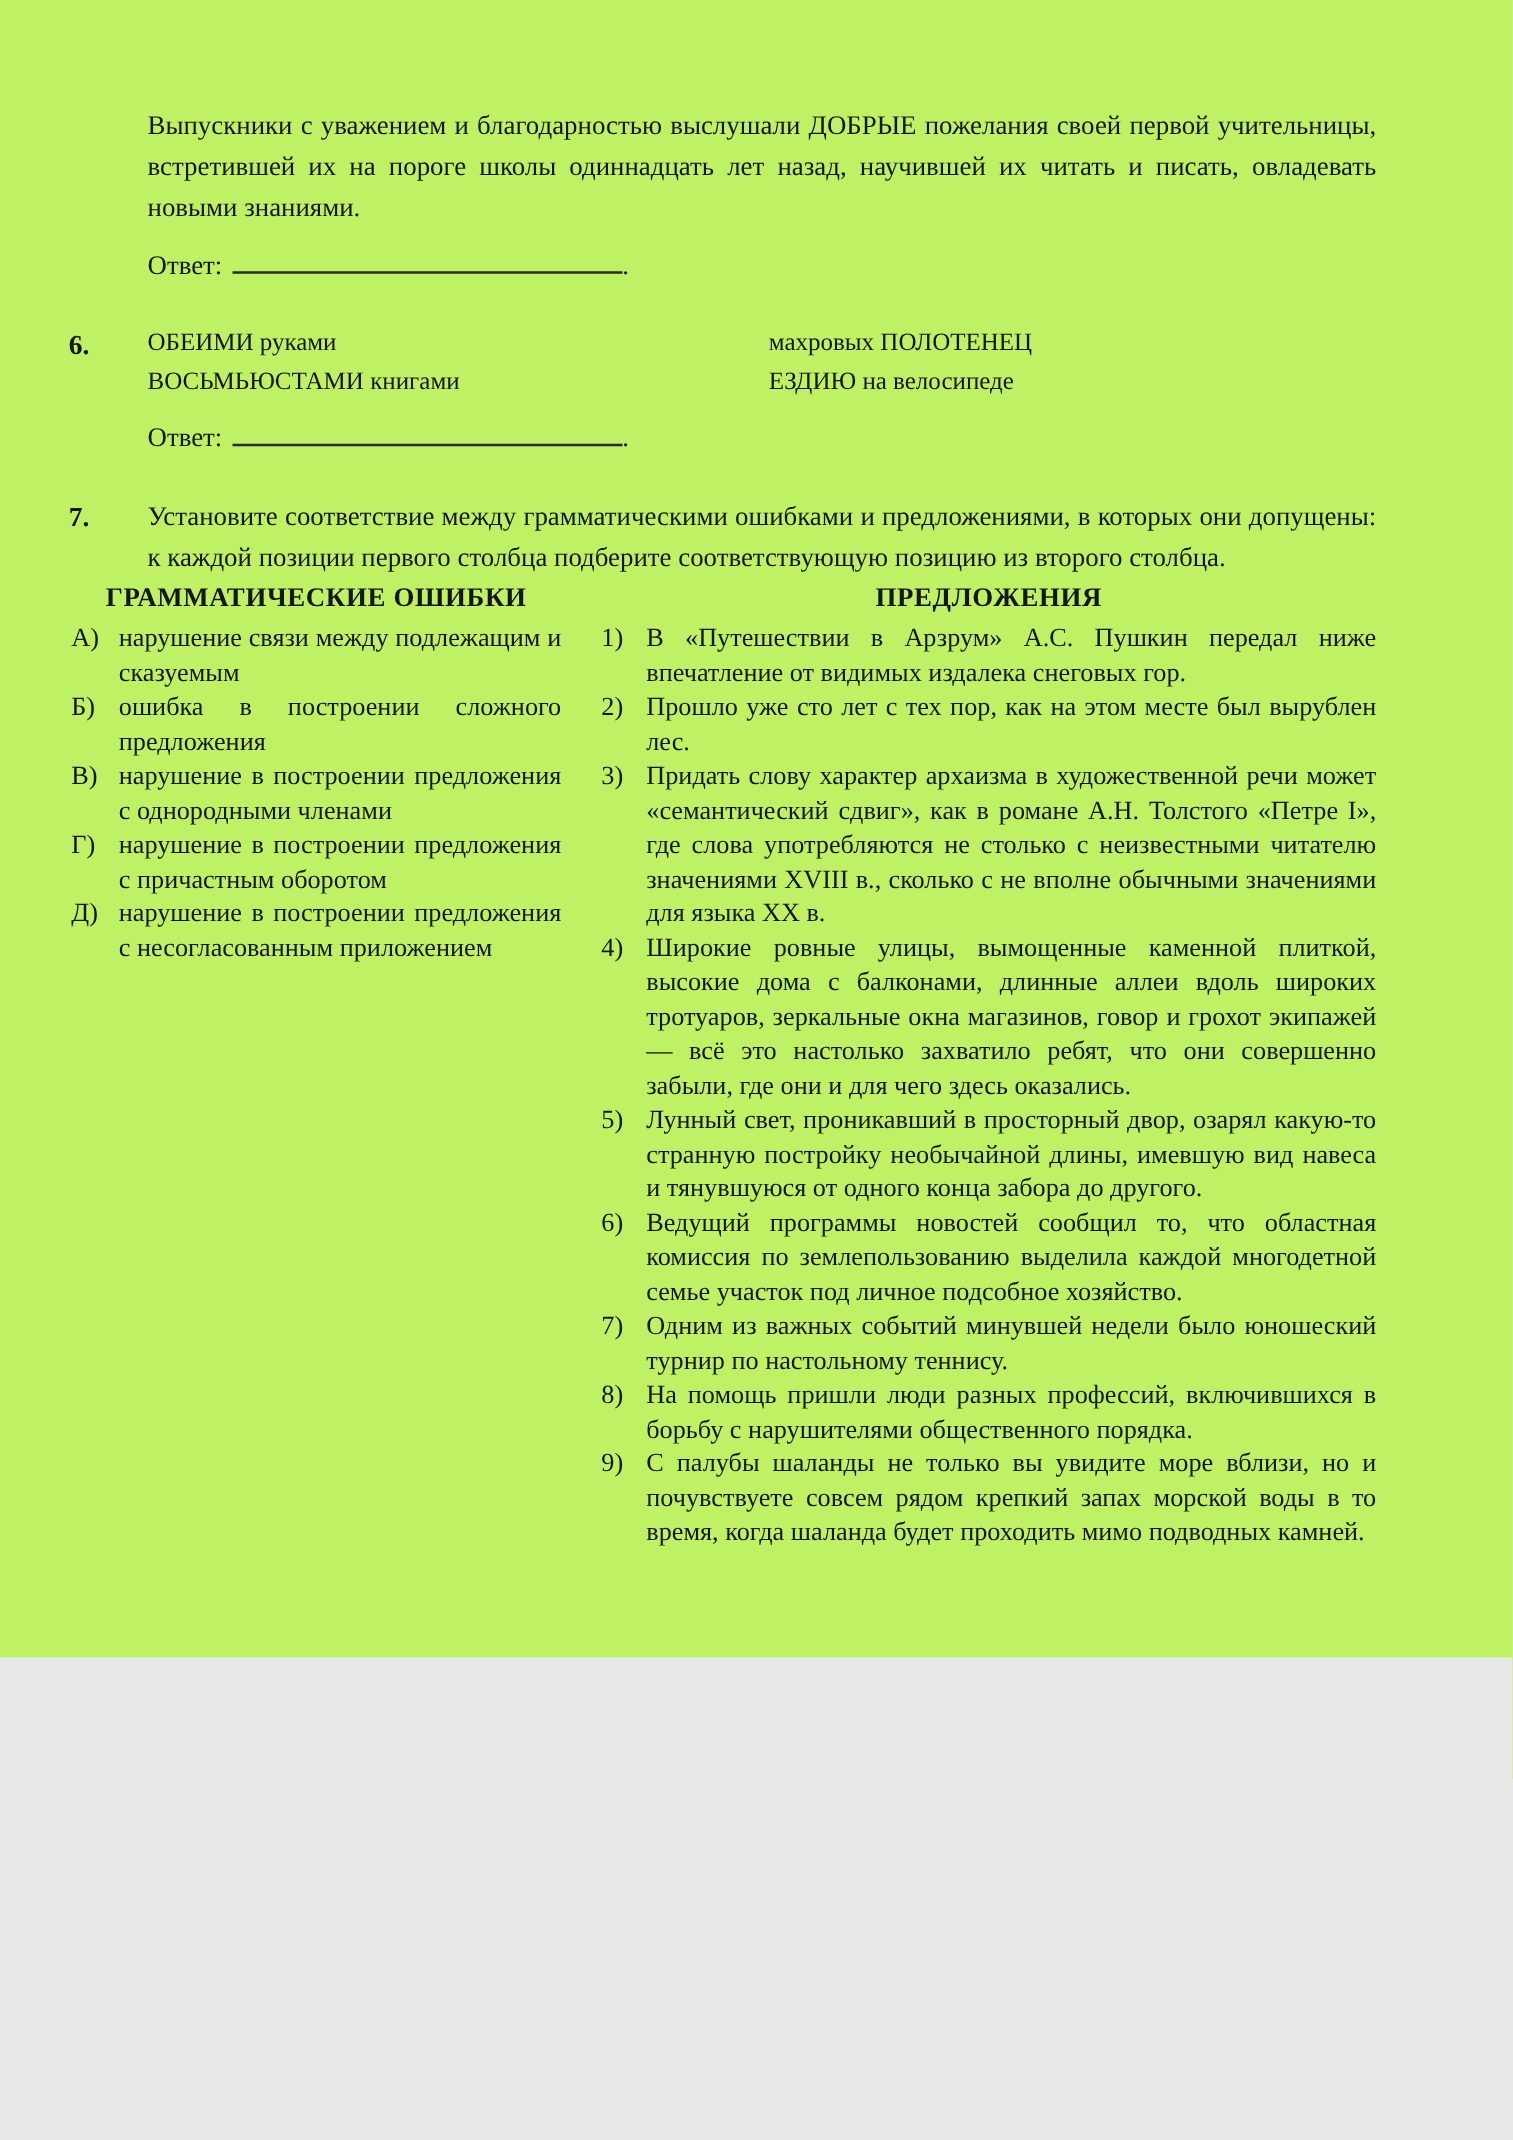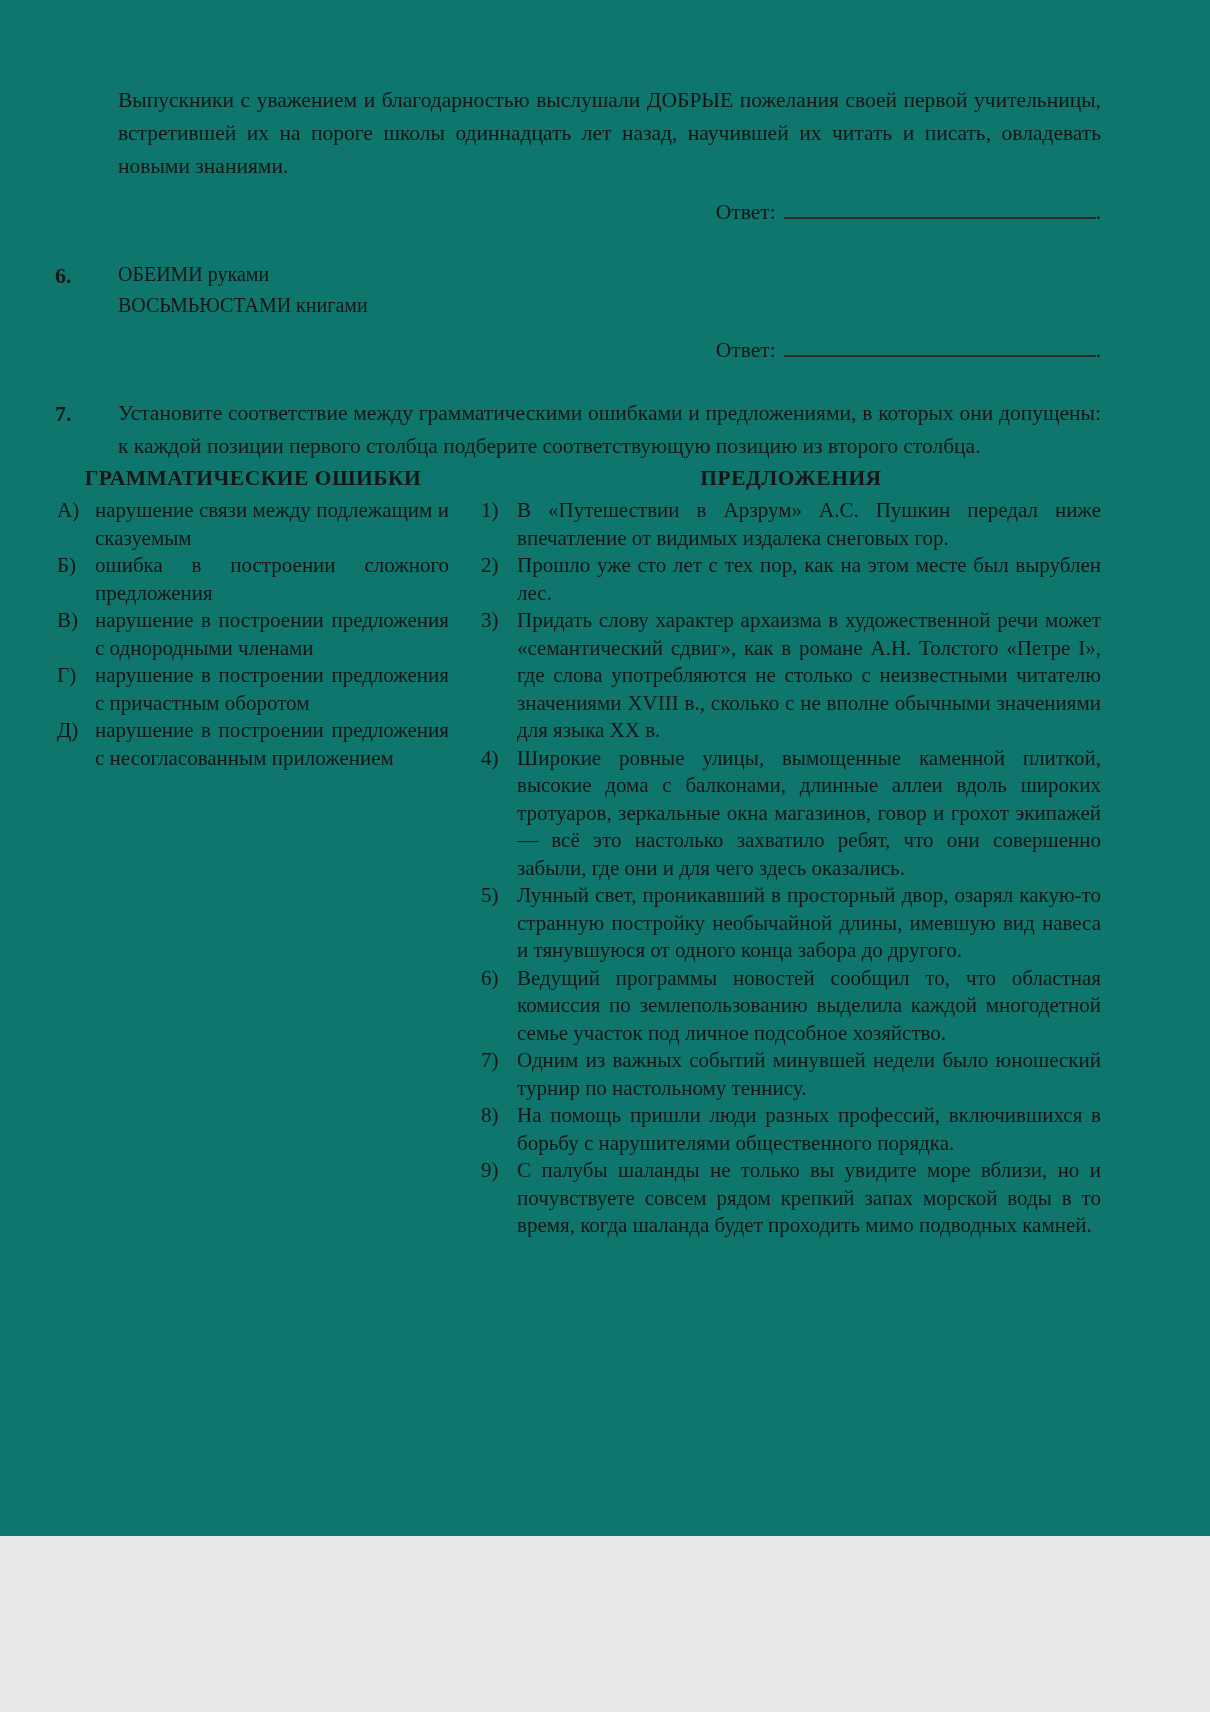--- a/index.html
+++ b/index.html
@@ -1,42 +1,41 @@
 <!DOCTYPE html>
 <html lang="ru"><head>
 <meta charset="utf-8">
 <style>
   html, body { margin: 0; padding: 0; }
   body { background: #e8e8e8; }
   .sheet {
     position: relative;
     width: 1210px;
-    height: 1536px;
-    background: #0f766e;
+    height: 1326px;
+    background: #bef264;
     color: #151515;
     font-family: "Liberation Serif", "DejaVu Serif", serif;
     overflow: hidden;
   }
   .content {
     position: absolute;
     left: 118px;
     top: 84px;
     width: 983px;
   }
   .para {
     font-size: 21.5px;
     line-height: 33px;
     text-align: justify;
   }
   .answer-row {
     margin-top: 10px;
     font-size: 21.5px;
     line-height: 33px;
     white-space: nowrap;
-    text-align: right;
   }
   .answer-line {
     display: inline-block;
     width: 312px;
     height: 24px;
     margin-left: 8px;
     border-bottom: 2px solid #2a2a2a;
     vertical-align: baseline;
   }
   .task {
@@ -115,20 +114,24 @@
     </div>
 
     <div class="task">
       <span class="task-number">6.</span>
 
       <div class="word-grid">
         <div class="word-col-left">
           <div>ОБЕИМИ руками</div>
           <div>ВОСЬМЬЮСТАМИ книгами</div>
         </div>
+        <div class="word-col-right">
+          <div>махровых ПОЛОТЕНЕЦ</div>
+          <div>ЕЗДИЮ на велосипеде</div>
+        </div>
       </div>
 
       <div class="answer-row">
         <span>Ответ:</span><span class="answer-line"></span><span>.</span>
       </div>
     </div>
 
     <div class="task">
       <span class="task-number">7.</span>
       <p class="para" style="margin:0">Установите соответствие между грамматическими ошибками и предложениями, в которых они допущены: к каждой позиции первого столбца подберите соответствующую позицию из второго столбца.</p>

